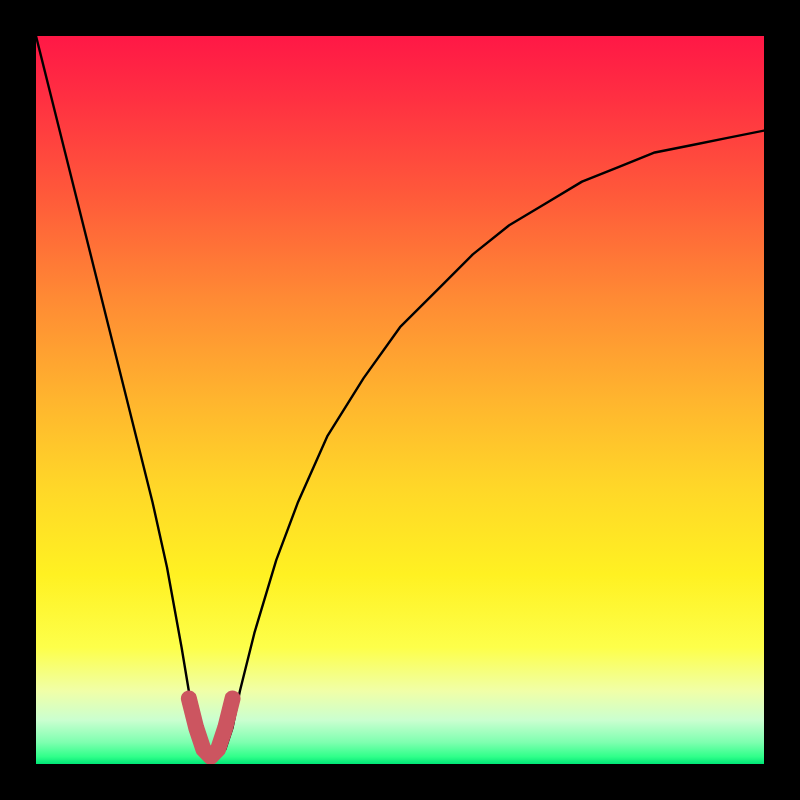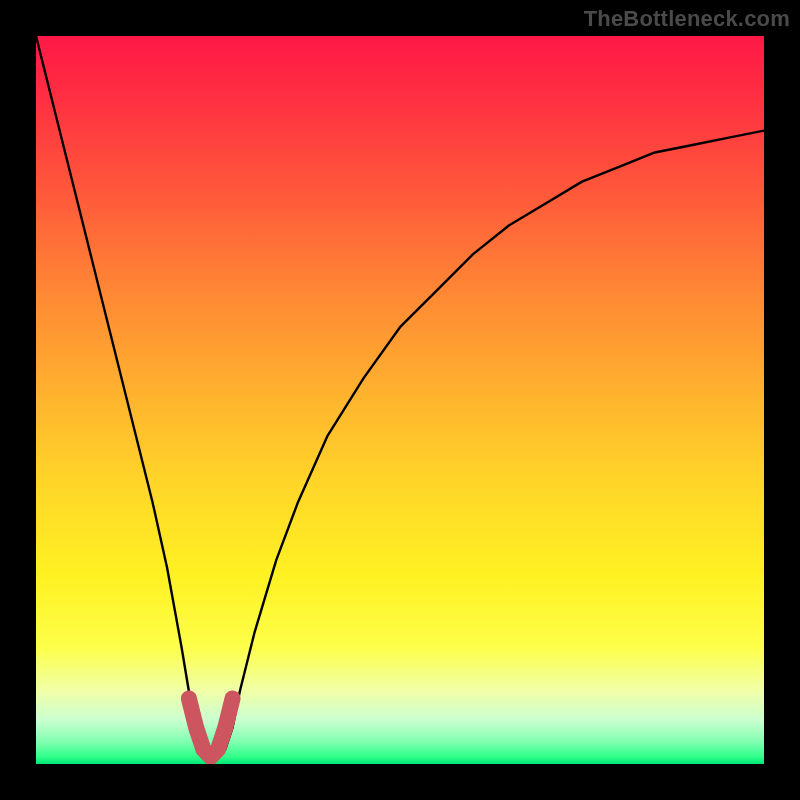--- a/index.html
+++ b/index.html
@@ -59,21 +59,20 @@
   }
   svg.curve {
     position: absolute;
     inset: 0;
   }
 </style>
 </head>
 <body>
 
 <div class="frame">
-  <div class="watermark">TheBottleneck.com</div>
   <div class="plot">
     <div class="gradient"></div>
     <svg class="curve" viewBox="0 0 728 728" preserveAspectRatio="none">
       <path id="main-curve" fill="none" stroke="#000" stroke-width="2.4" stroke-linecap="round" stroke-linejoin="round" d="M0.00 0.00 L14.56 58.24 L29.12 116.48 L43.68 174.72 L58.24 232.96 L72.80 291.20 L87.36 349.44 L101.92 407.68 L116.48 465.92 L131.04 531.44 L145.60 611.52 L152.88 655.20 L160.16 691.60 L167.44 713.44 L174.72 720.72 L182.00 720.72 L189.28 713.44 L196.56 691.60 L203.84 655.20 L218.40 596.96 L240.24 524.16 L262.08 465.92 L291.20 400.40 L327.60 342.16 L364.00 291.20 L400.40 254.80 L436.80 218.40 L473.20 189.28 L509.60 167.44 L546.00 145.60 L582.40 131.04 L618.80 116.48 L655.20 109.20 L691.60 101.92 L728.00 94.64"></path>
       <path id="highlight-curve" fill="none" stroke="#cc5560" stroke-width="16" stroke-linecap="round" stroke-linejoin="round" d="M152.88 662.48 L160.16 691.60 L167.44 713.44 L174.72 720.72 L182.00 713.44 L189.28 691.60 L196.56 662.48"></path>
     </svg>
   </div>
 </div>
 
 </body></html>

